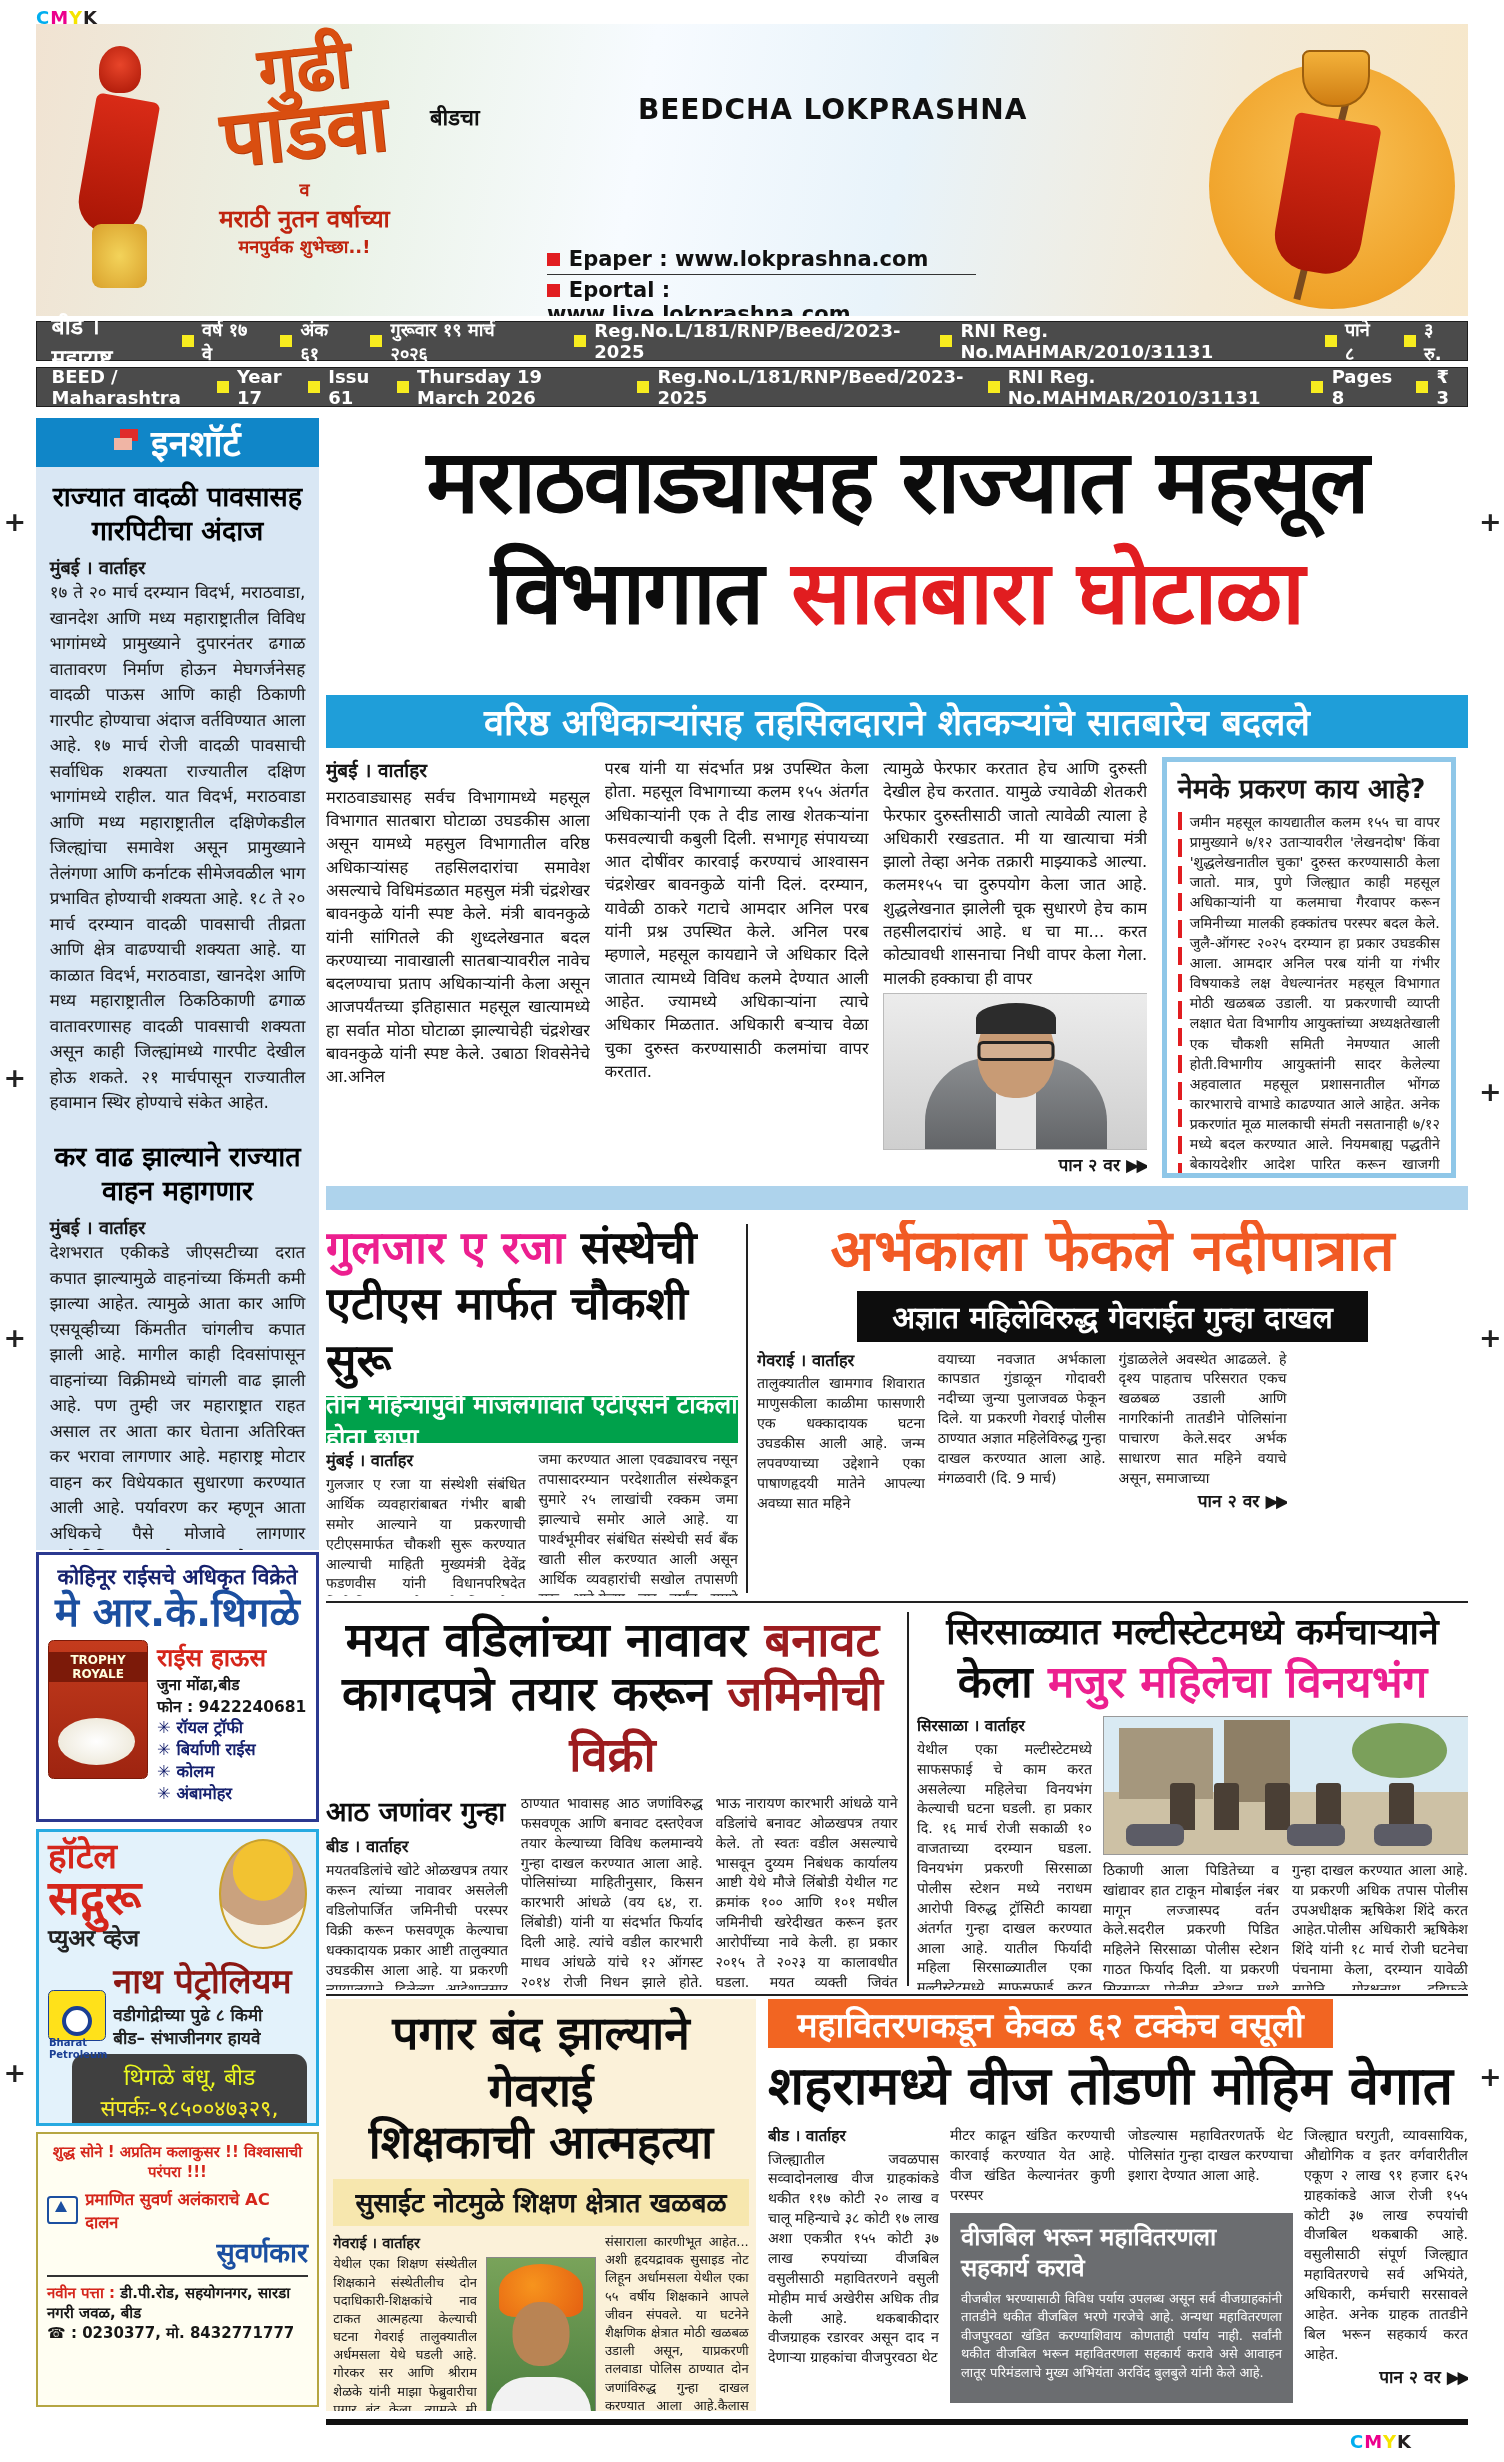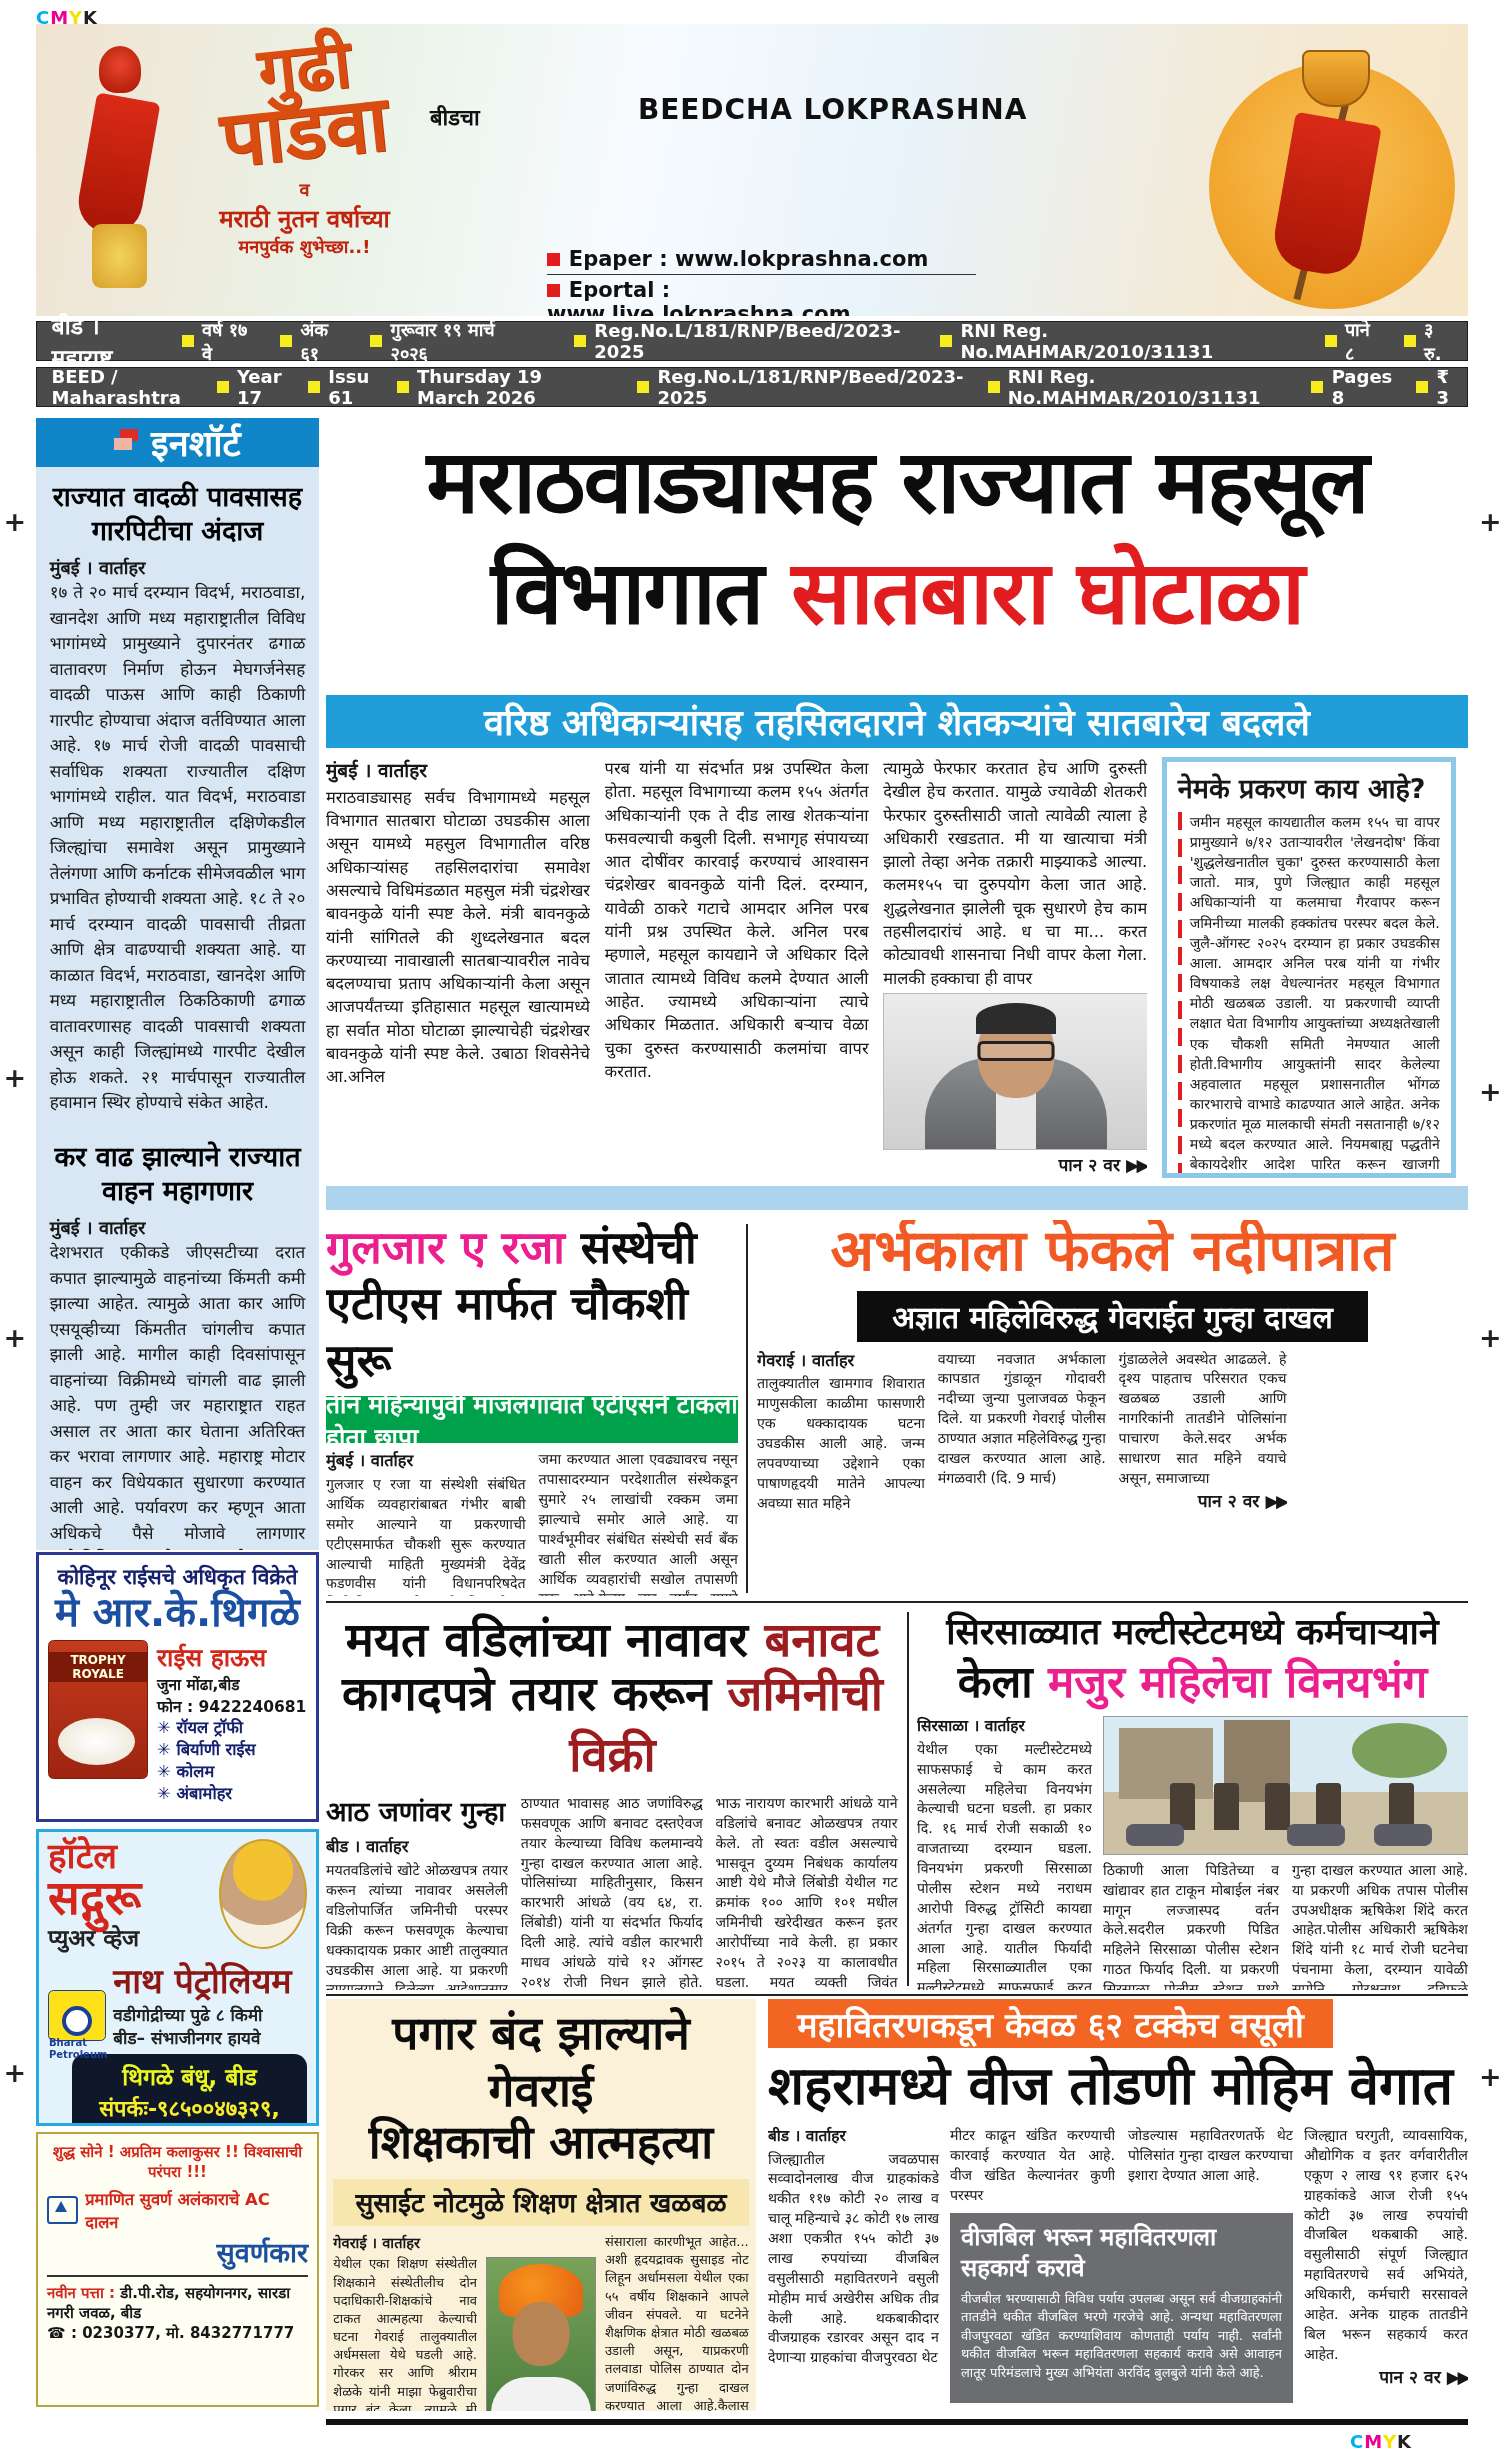--- a/index.html
+++ b/index.html
@@ -121,21 +121,21 @@
   .ad-rice .item{color:#16216e;font-weight:800;font-size:16.4px;line-height:1.35;}
   .ad-hotel{left:36px;top:1829px;width:283px;height:297px;border:3.6px solid #27aae1;background:#e3f2fb;padding:7.3px 9px;}
   .ad-hotel .l1{color:#d5261b;font-weight:900;font-size:35px;line-height:1;}
   .ad-hotel .l2{color:#d5261b;font-weight:900;font-size:47px;line-height:1;}
   .ad-hotel .veg{color:#222;font-weight:800;font-size:23px;}
   .saint{width:84px;height:106px;border-radius:50%;background:radial-gradient(circle at 50% 28%,#f2c231 0 34%,#caa27e 35% 62%,#f5f0e2 63%);border:2.7px solid #caa22a;flex:0 0 auto;}
   .bp{width:58px;height:51px;background:#ffe11a;border:1.8px solid #1b3f94;border-radius:5.5px;color:#1b3f94;font-weight:800;font-size:10px;line-height:1.15;padding-top:15px;box-sizing:border-box;margin-top:26px;}
   .bp .ring{width:22px;height:22px;border:4.6px solid #1b3f94;border-radius:50%;margin:0 auto 0.9px auto;background:#fff;}
   .ad-hotel .nath{color:#8c1713;font-weight:900;font-size:34px;}
   .ad-hotel .haddr{font-weight:800;font-size:17px;color:#222;}
-  .bluebox{background:#0f172a;border-radius:12.8px;color:#eaf81f;font-weight:700;text-align:center;padding:5.5px 3.6px;margin-left:24px;}
+  .bluebox{background:#404040;border-radius:12.8px;color:#eaf81f;font-weight:400;text-align:center;padding:5.5px 3.6px;margin-left:24px;}
   .bluebox .c1{font-size:23px;}
   .bluebox .c2{font-size:22px;color:#f8ef2a;}
   .ad-jewel{left:36px;top:2132px;width:283px;height:275px;border:2.7px solid #b5a642;background:#fffef2;padding:7.3px 9px;}
   .ad-jewel .tag{color:#d5261b;font-weight:800;font-size:15px;text-align:center;}
   .bis{width:27px;height:24px;border:2.7px solid #1b4fa0;border-radius:3.6px;position:relative;flex:0 0 auto;}
   .bis:before{content:"";position:absolute;left:6.4px;top:3.6px;width:0;height:0;border-left:6.4px solid transparent;border-right:6.4px solid transparent;border-bottom:11px solid #1b4fa0;}
   .ad-jewel .ac{color:#d5261b;font-weight:800;font-size:16.4px;}
   .ad-jewel .nm{color:#e02419;font-weight:900;font-size:58px;text-align:center;line-height:1;text-shadow:1.8px 1.8px 0 #f9c9a2;}
   .ad-jewel .sub{color:#1b4fa0;font-weight:800;font-size:27px;text-align:right;}
   .ad-jewel .adr b{color:#d5261b;}

